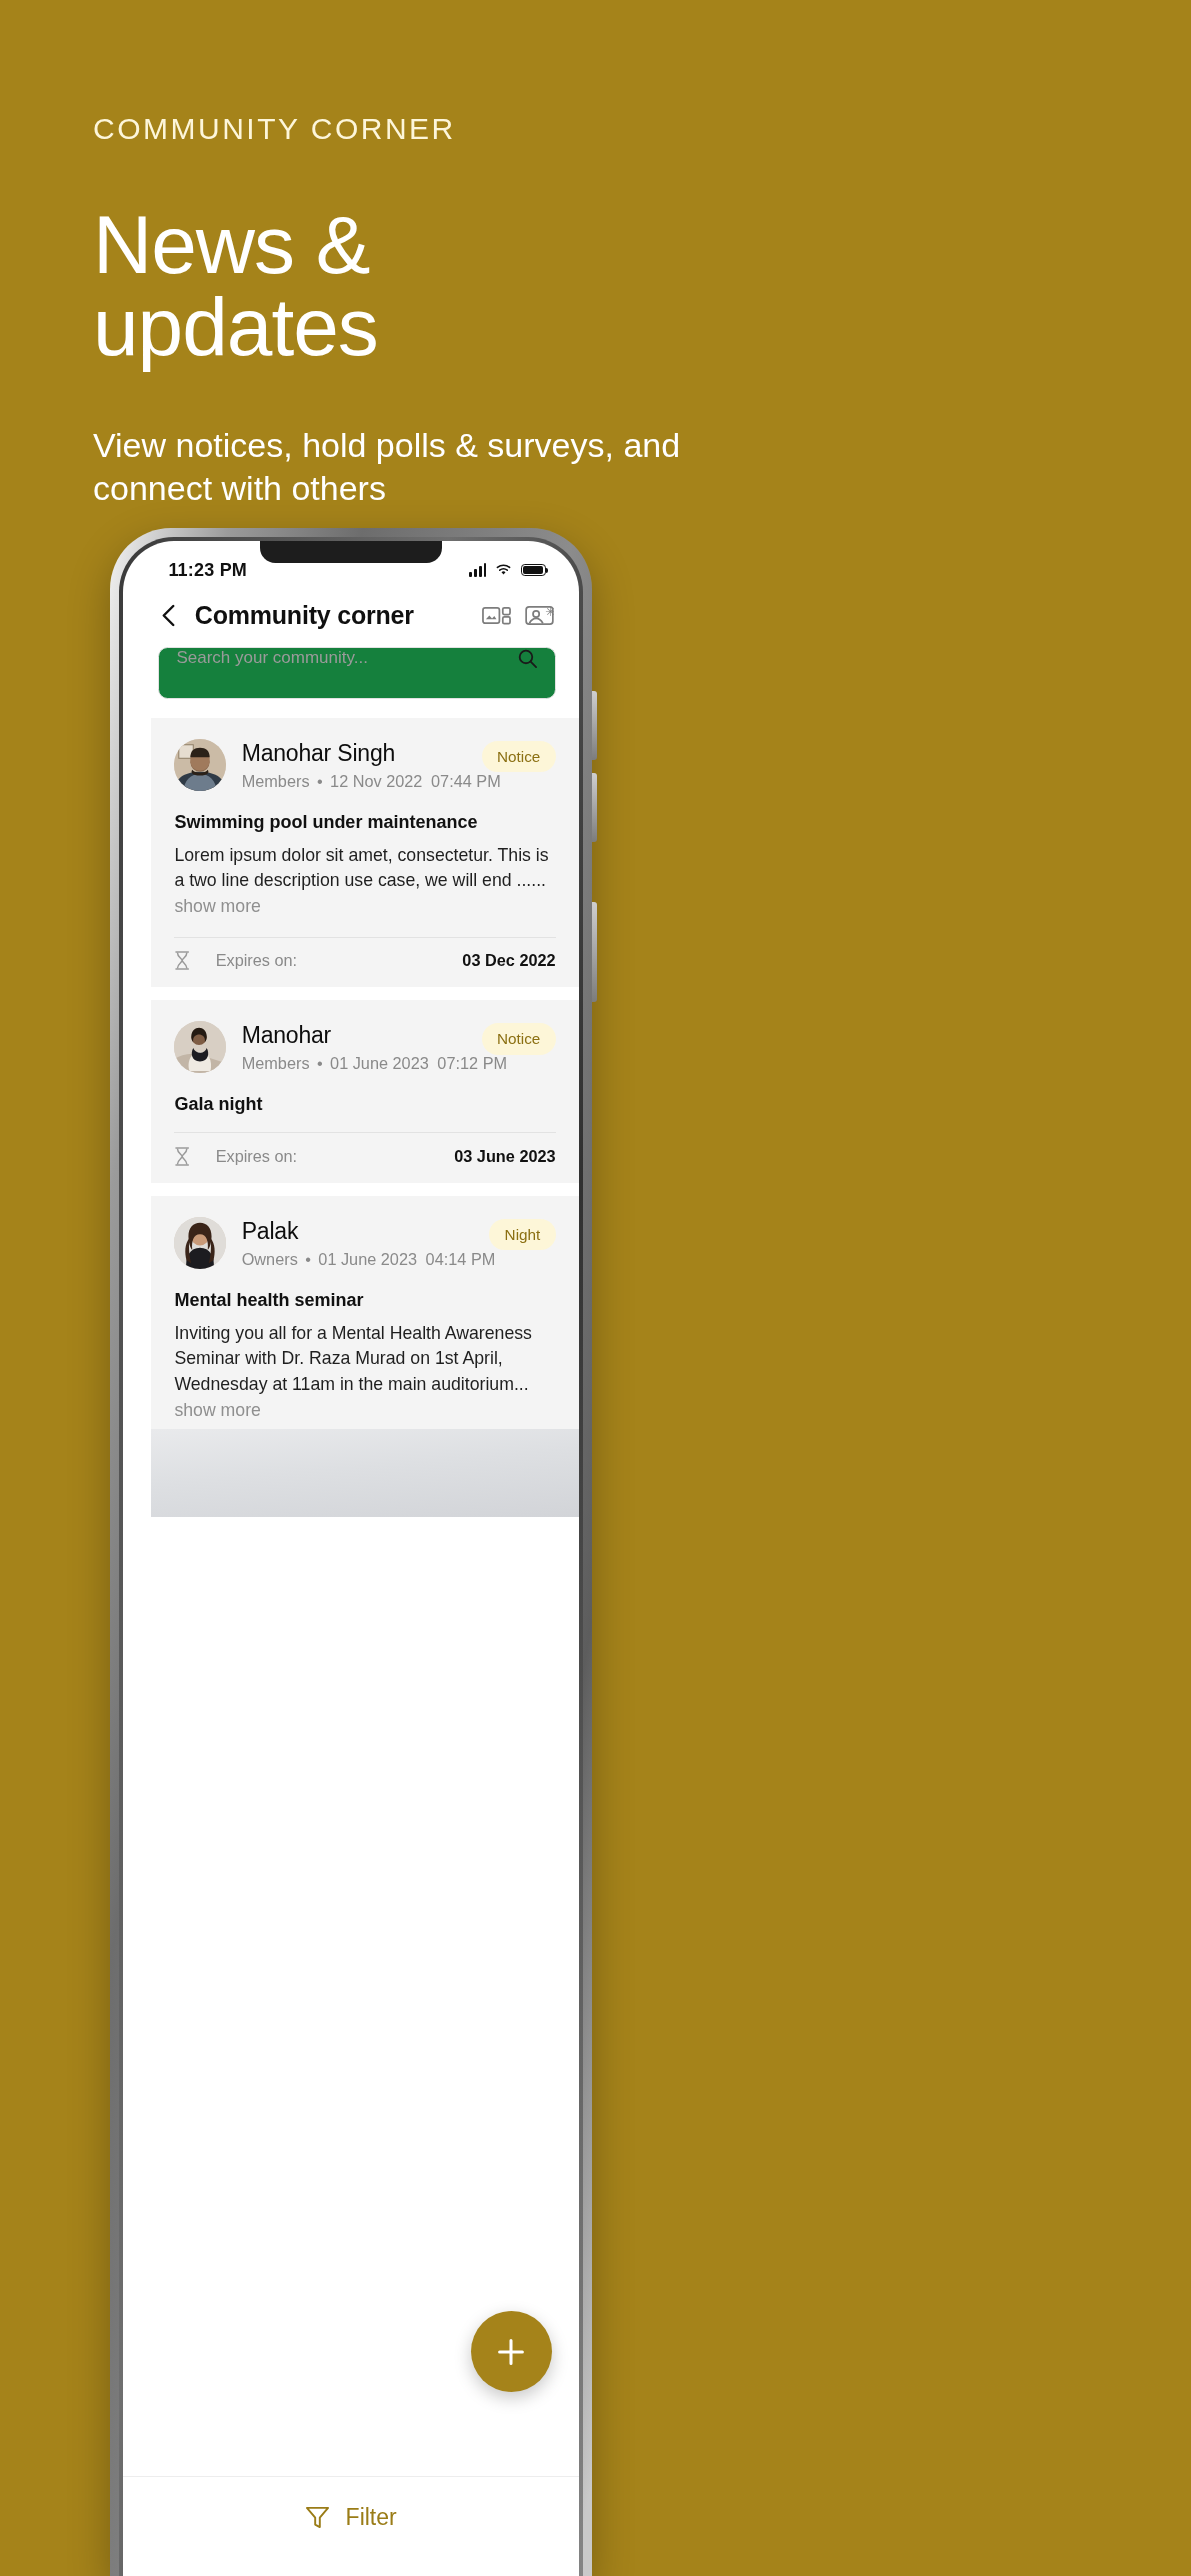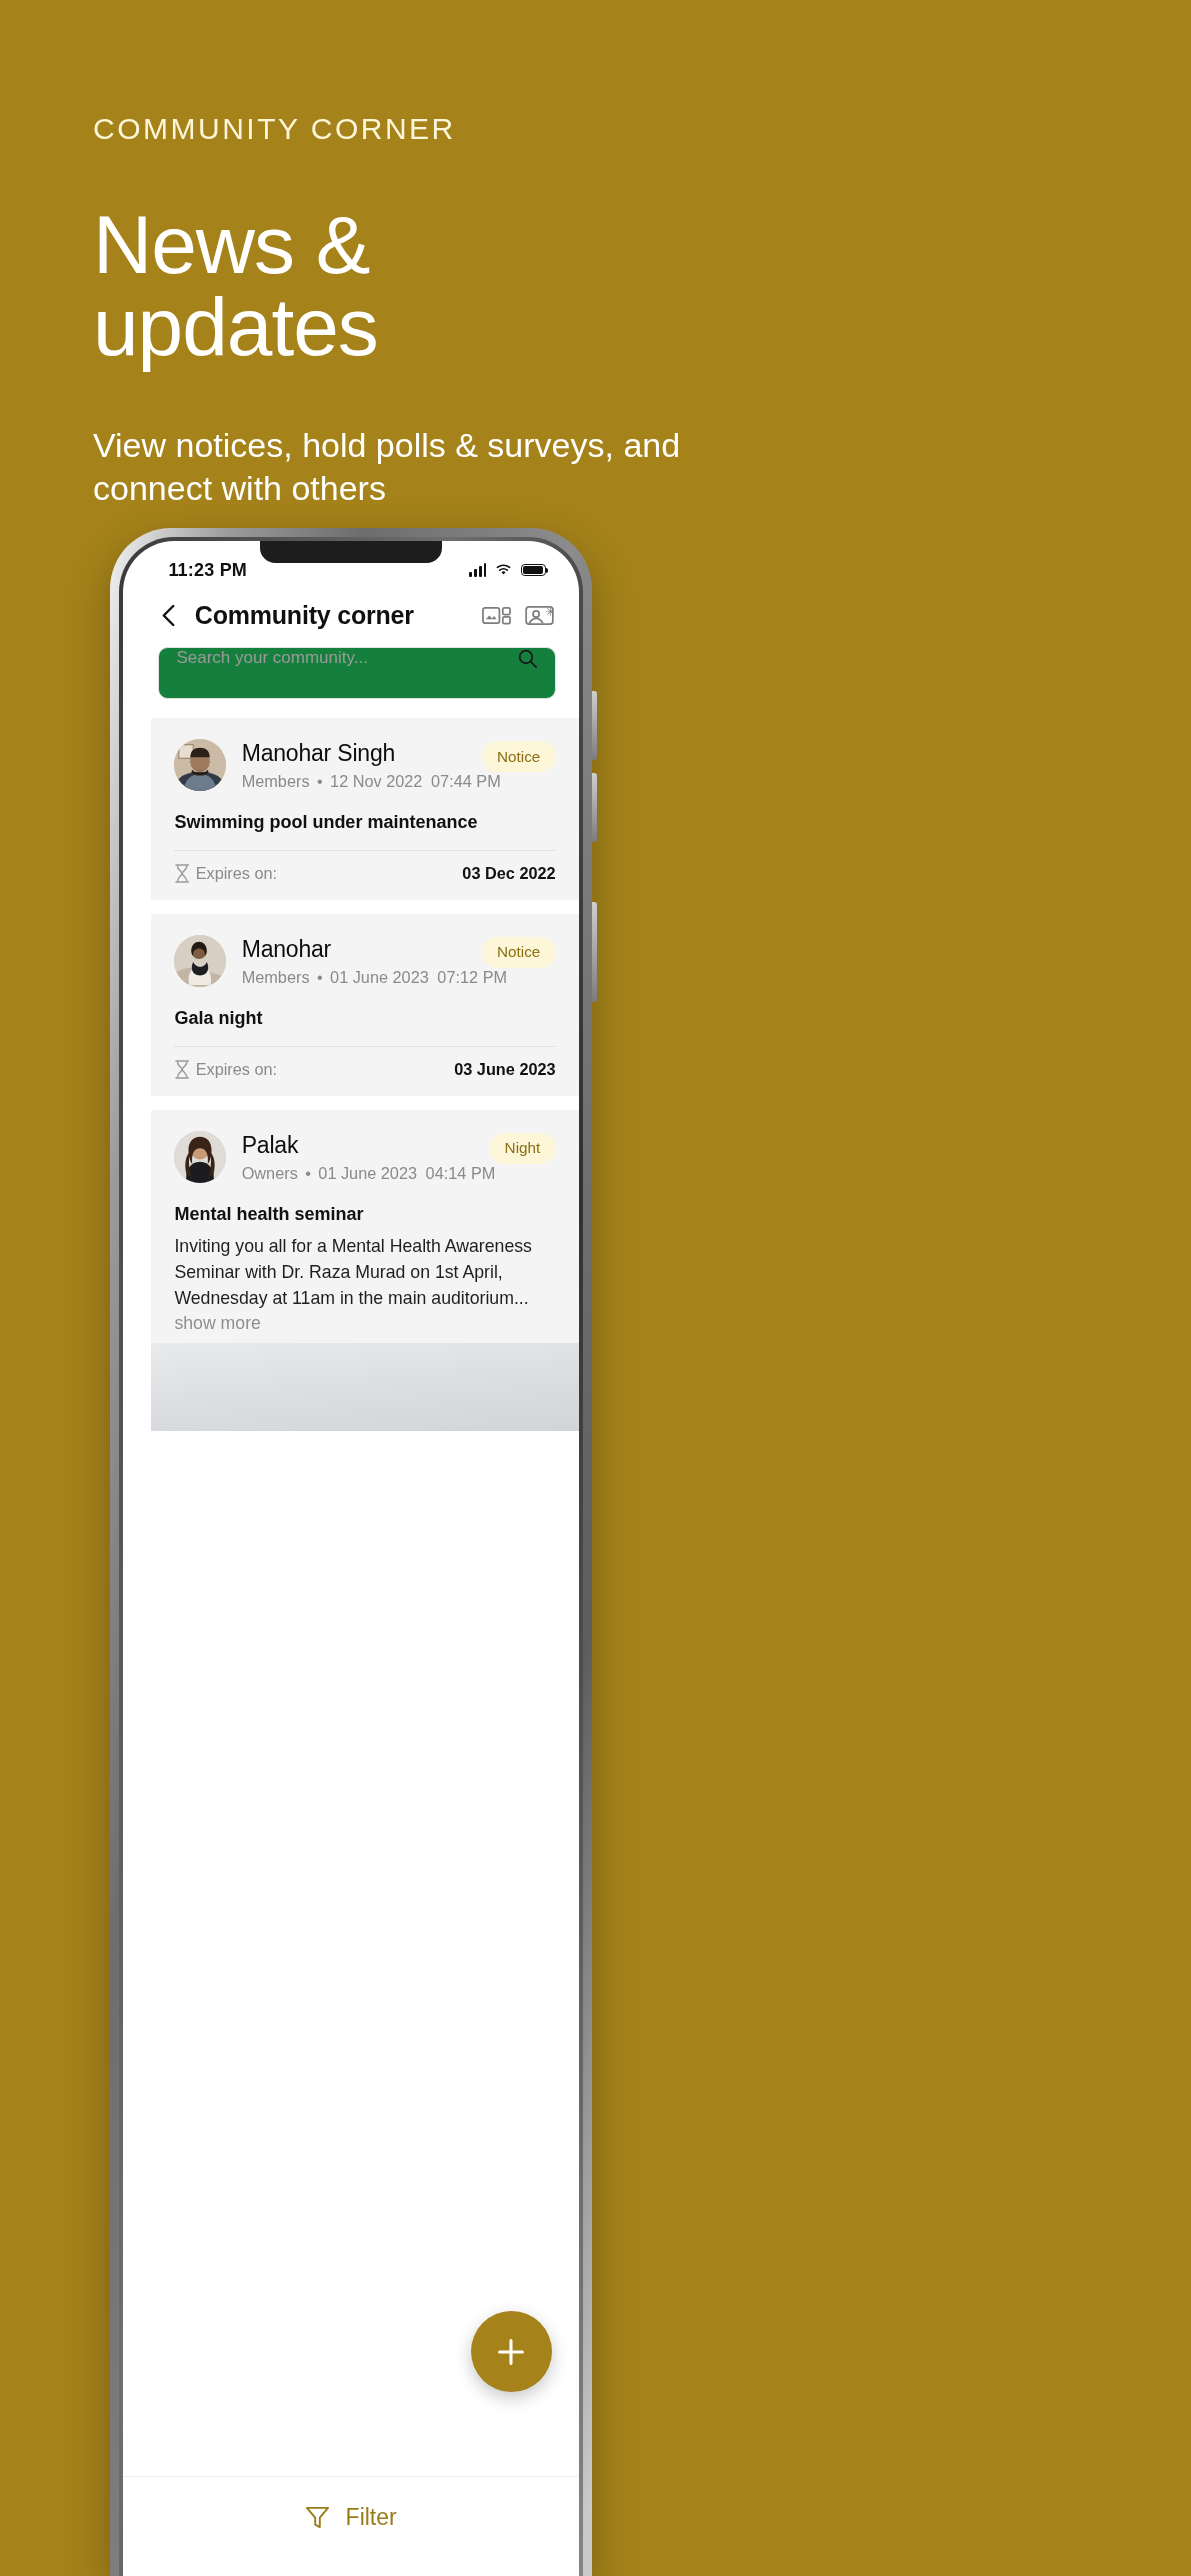--- a/index.html
+++ b/index.html
@@ -123,21 +123,21 @@
     flex:0 0 auto; background:#fdf6d8; color:#8b6f12;
     font-size:15.3px; padding:6.7px 15.3px; border-radius:17px; margin-top:1.9px;
   }
   .post-title { font-size:18px; font-weight:700; color:#111; margin-top:21px; }
   .post-body {
     font-size:17.7px; line-height:1.45; color:#1f1f1f; margin-top:9.6px;
   }
   .post-body .more { color:#8f8f8f; }
   .divider { height:1px; background:#e2e2e2; margin:17px 0 0 0; }
   .expires {
-    display:flex; align-items:center; padding:13.4px 0 17px 0; gap:5px;
+    display:flex; align-items:center; padding:13.4px 0 17px 0; gap:25px;
   }
   .expires .lbl { font-size:16.3px; color:#8a8a8a; flex:1; }
   .expires .val { font-size:16.3px; font-weight:700; color:#111; }
   .hourglass { width:16.3px; height:19px; display:block; }
 
   
   .media-strip {
     height:88px; margin:5.8px -23px 0 -23px;
     background:linear-gradient(175deg,#e9eaec 0%,#dddfe2 45%,#d2d4d8 100%);
   }
@@ -258,20 +258,21 @@
               </div>
       <div class="who">
         <div class="who-name">Manohar Singh</div>
         <div class="who-meta">
           <span>Members</span><span class="dot"> • </span><span>12 Nov 2022</span><span class="tm">07:44 PM</span>
         </div>
       </div>
       <div class="badge">Notice</div>
     </div>
     <div class="post-title">Swimming pool under maintenance</div>
+    <div class="post-body">Lorem ipsum dolor sit amet, consectetur. This is a two line description use case, we will end ...... <span class="more">show more</span></div>
 
     <div class="divider"></div>
     <div class="expires">
       <svg class="hourglass" viewBox="0 0 17 20">
   <path d="M2 1h13M2 19h13" stroke="#9a9a9a" stroke-width="1.6" stroke-linecap="round"></path>
   <path d="M3.5 1.5c0 5 5 6.5 5 8.5s-5 3.5-5 8.5M13.5 1.5c0 5-5 6.5-5 8.5s5 3.5 5 8.5" stroke="#9a9a9a" stroke-width="1.6" fill="none"></path>
 </svg>
       <span class="lbl">Expires on:</span>
       <span class="val">03 Dec 2022</span>
     </div>

